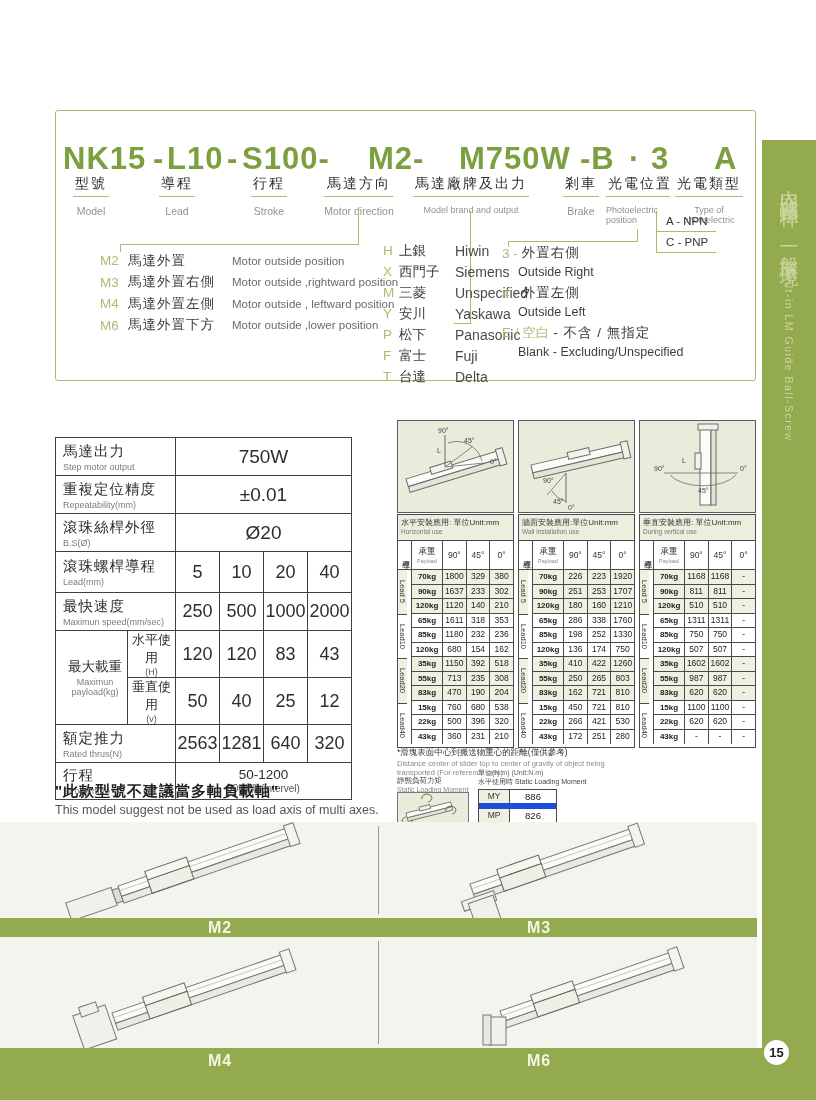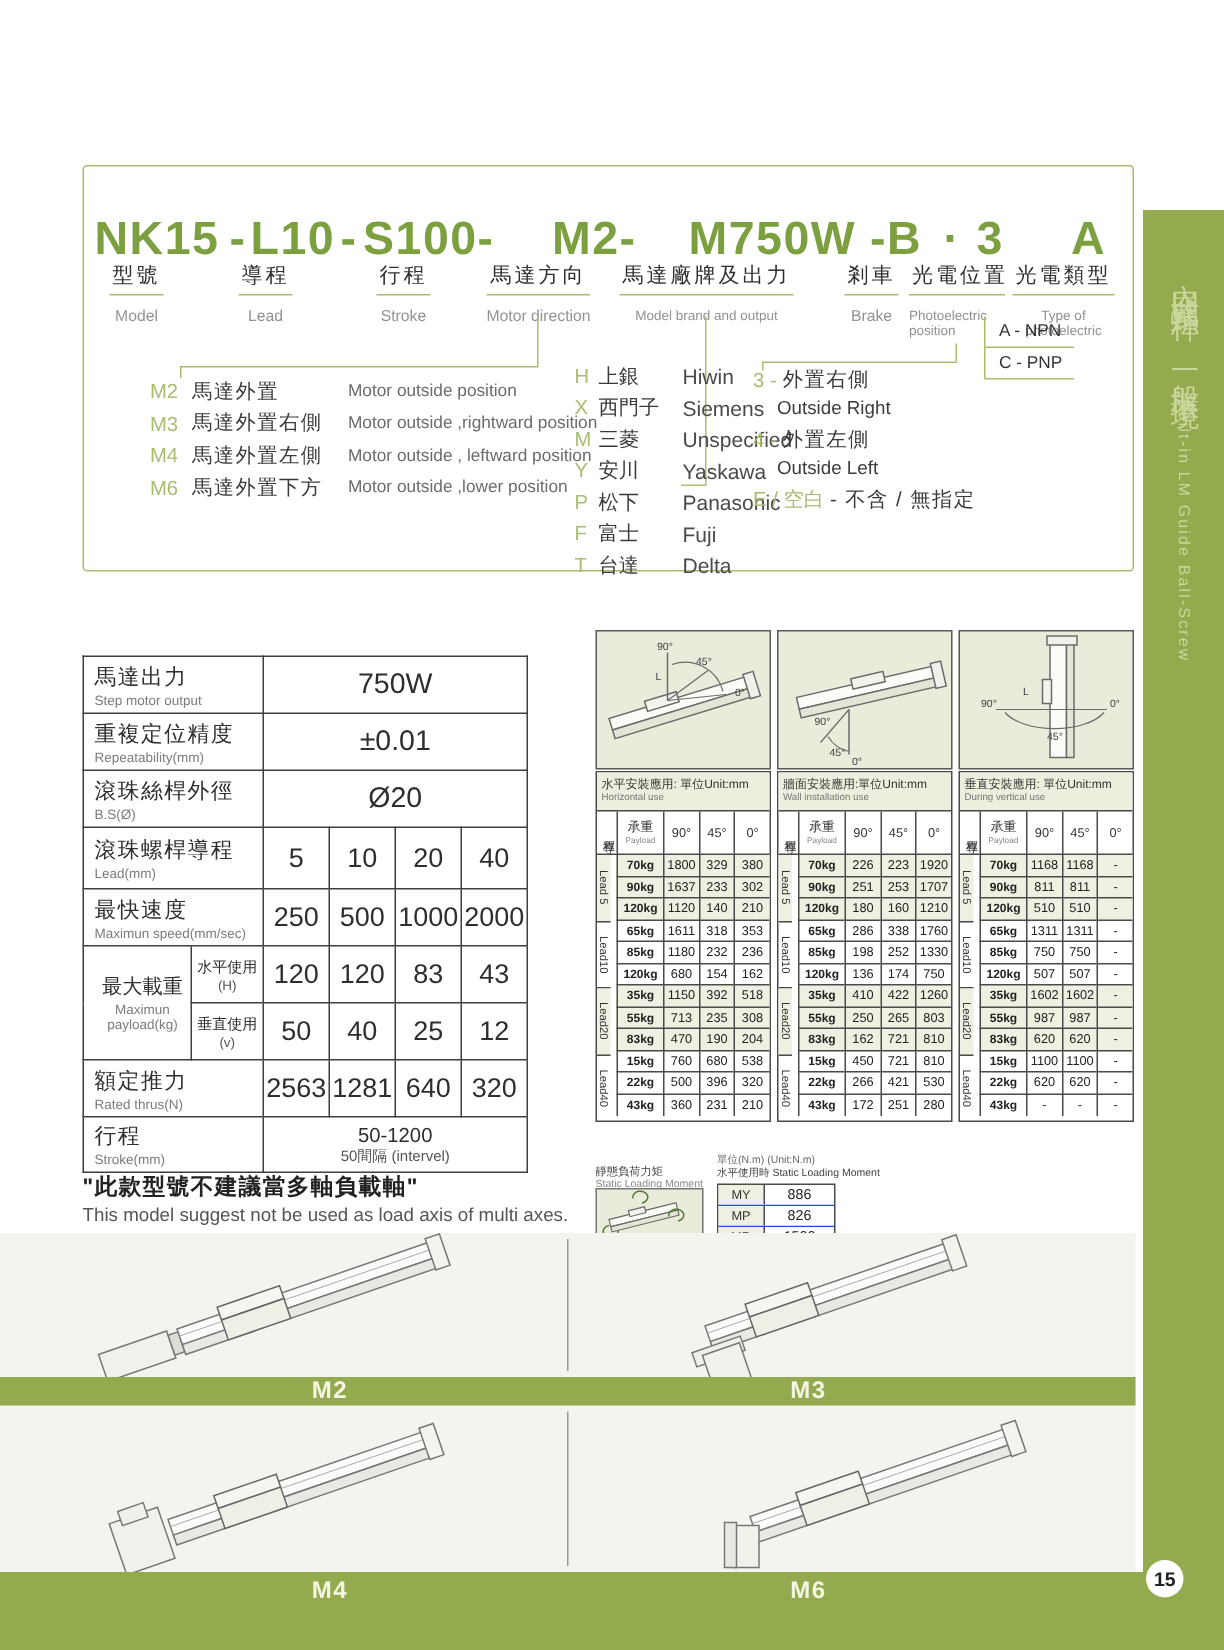--- a/index.html
+++ b/index.html
@@ -51,21 +51,21 @@
   table.spec{position:absolute;left:55px;top:437px;border-collapse:collapse;table-layout:fixed;}
   table.spec td{border:1px solid #3f3f3f;padding:0;vertical-align:middle;}
   .lbl{padding:3px 0 3px 7px !important;text-align:left;}
   .lz{font-size:14.5px;color:#2e2e2e;letter-spacing:1px;}
   .le{font-size:9px;color:#7c7c7c;margin-top:1px;}
   .val{text-align:center;font-size:18px;color:#2e2e2e;}
   .val.big{font-size:19px;}
   .maxl{text-align:center;}
   .maxl .lz{font-size:13.5px;letter-spacing:0;}
   .sub{text-align:center;}
-  .sz{font-size:10px;color:#2e2e2e;}
+  .sz{font-size:13px;color:#2e2e2e;}
   .se{font-size:9px;color:#555;}
   .st1{text-align:center;font-size:13.5px;color:#2e2e2e;}
   .st2{text-align:center;font-size:10px;color:#555;}
   .spec-note{position:absolute;left:55px;top:782px;}
   .sn1{font-size:15px;font-weight:bold;color:#222;letter-spacing:1px;}
   .sn2{font-size:12.5px;color:#555;margin-top:2px;}
 
   
   .rpanel{position:absolute;left:397px;top:420px;width:360px;}
   .rcol{position:absolute;top:0;width:126px;}
@@ -99,21 +99,21 @@
   .rf-zh{font-size:8.5px;color:#333;}
   .rf-en{font-size:7.5px;color:#8a8a8a;line-height:1.25;}
 
   .sm-label{position:absolute;left:397px;top:776px;}
   .smz{font-size:7.5px;color:#444;}
   .sme{font-size:7px;color:#888;}
   .sm-box{position:absolute;left:397px;top:792px;width:70px;height:34px;border:1px solid #777;background:#e9ecdb;}
   .sm-unit{position:absolute;left:478px;top:768px;font-size:7px;color:#666;}
   .sm-usage{position:absolute;left:478px;top:777px;font-size:7px;color:#444;}
   .sm-table{position:absolute;left:478px;top:789px;border:1px solid #4a4a4a;}
-  .smr{display:flex;height:13px;border-bottom:1px solid #1d4ed8;}
+  .smr{display:flex;height:13px;border-bottom:6px solid #1d4ed8;}
   .smr:last-child{border-bottom:none;}
   .smc1{width:30px;background:#eff0e2;border-right:1px solid #4a4a4a;text-align:center;font-size:8.5px;line-height:13px;color:#333;}
   .smc2{width:46px;text-align:center;font-size:9.5px;line-height:13px;color:#222;background:#fff;}
 
   
   .bottom-bg{position:absolute;left:0;top:822px;width:757px;height:226px;background:#f4f4ee;}
   .divider{position:absolute;left:378px;width:1px;background:#9a9a96;}
   .banner{position:absolute;background:#94aa4f;}
   .b-label{position:absolute;top:1px;transform:translateX(-50%);color:#f4f6e3;font-size:16px;font-weight:bold;letter-spacing:1px;}
   .pagenum{position:absolute;left:764px;top:1040px;width:25px;height:25px;border-radius:50%;background:#fff;
@@ -266,20 +266,21 @@
             <span class="lp-code">4 -</span>
             <span class="lp-zh">外置左側</span>
           </div>
           <div class="lp-en">Outside Left</div>
         </div>
         <div>
           <div class="lp-line1">
             <span class="lp-code">E / 空白</span>
             <span class="lp-zh">- 不含 / 無指定</span>
           </div>
+          <div class="lp-en">Blank - Excluding/Unspecified</div>
         </div>
       </div>
 
     <div class="ptype-box">
 
     <div class="pt-item">A - NPN</div>
         <div class="pt-item">C - PNP</div>
       </div>
   </div>
 
@@ -747,20 +748,25 @@
                 <div class="lcell">-</div>
                 <div class="lcell">-</div>
                 <div class="lcell">-</div>
               </div>
             </div>
         </div>
       </div>
     </div>
   </div>
 
+  <div class="rfoot">
+    <div class="rf-zh">*滑塊表面中心到搬送物重心的距離(僅供參考)</div>
+    <div class="rf-en">Distance center of slider top to center of gravity of object being</div>
+    <div class="rf-en">transported (For reference only)</div>
+  </div>
   <div class="sm-label">
     <div class="smz">靜態負荷力矩</div>
     <div class="sme">Static Loading Moment</div>
   </div>
   <div class="sm-box">
     <svg width="68" height="32" viewBox="0 0 68 32">
       <g transform="translate(8,20) rotate(-14)" stroke="#6b6b6b" stroke-width="0.8" fill="#fbfbf8">
         <rect x="0" y="0" width="46" height="5"></rect>
           <rect x="0" y="5" width="46" height="3.5" fill="#e3e5d6"></rect>
         <rect x="14" y="-2.5" width="11" height="4" fill="#f3f3ec"></rect>

